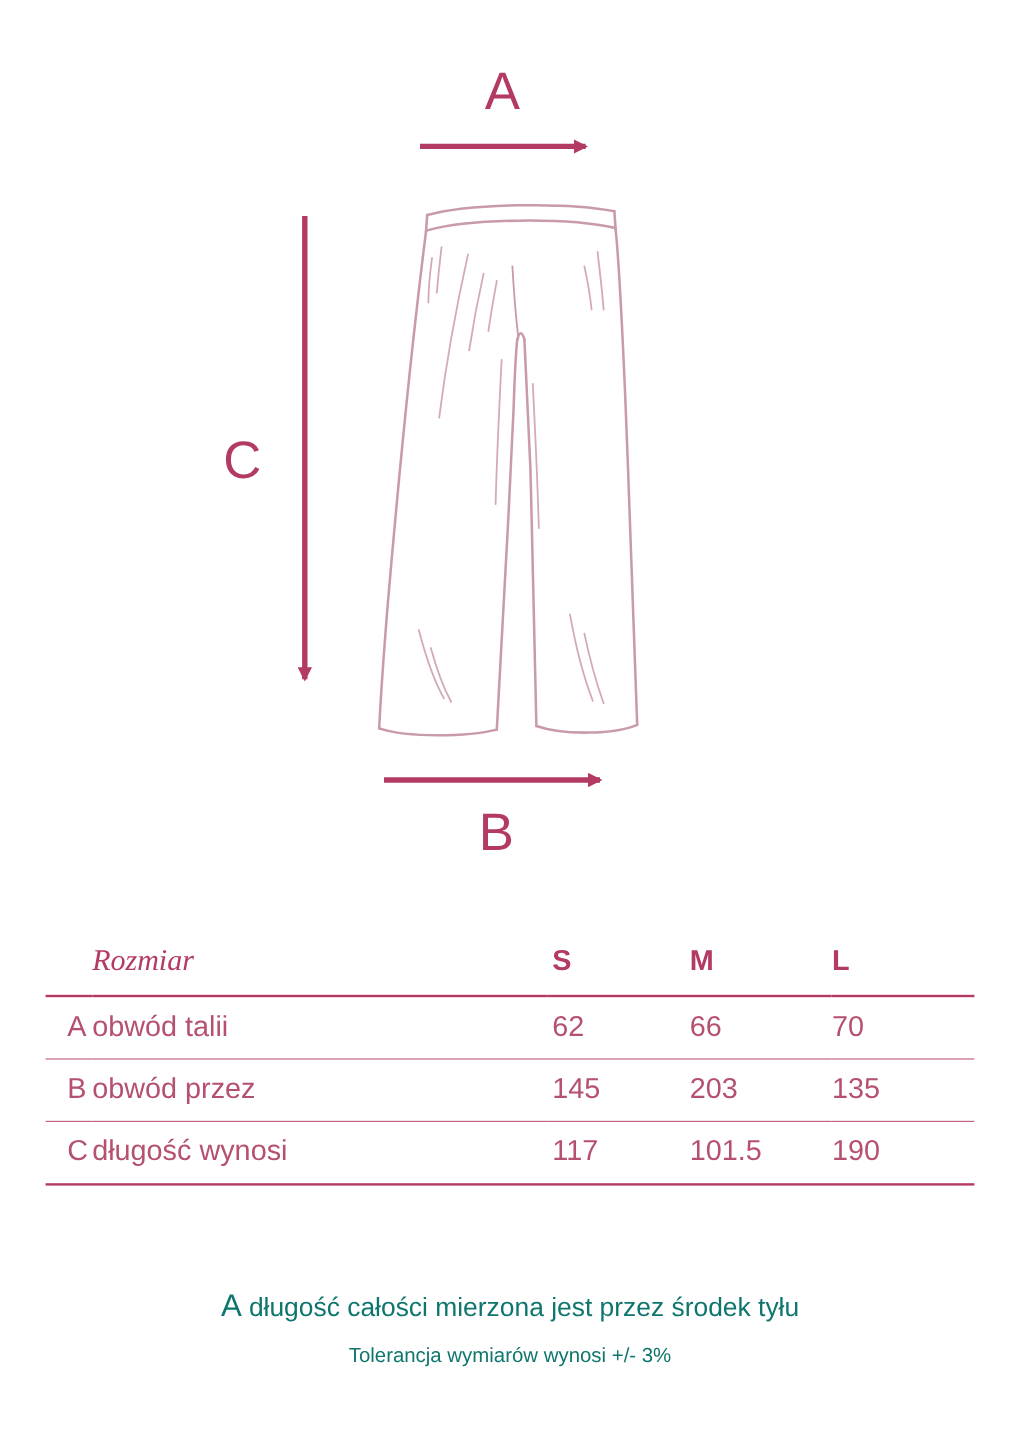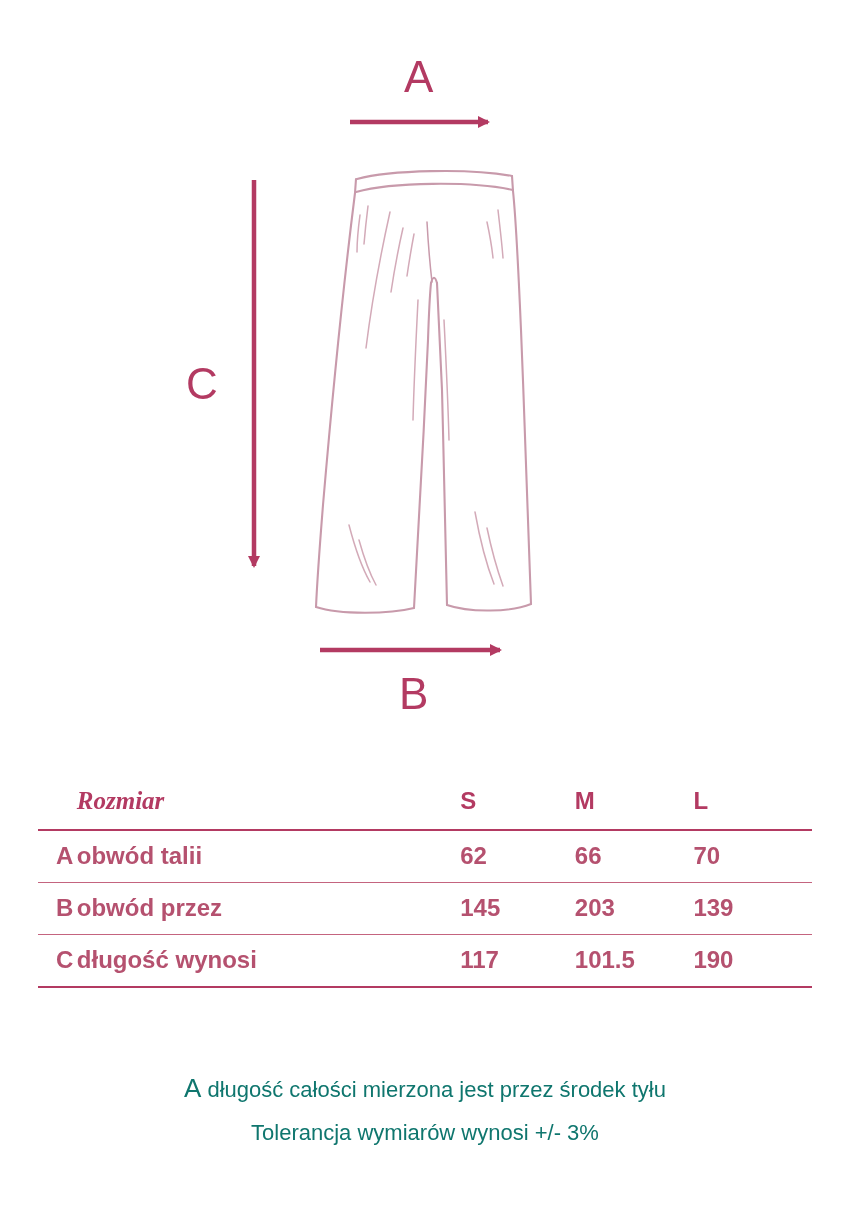--- a/index.html
+++ b/index.html
@@ -48,21 +48,21 @@
   }
   table.size-table {
     width: 100%;
     border-collapse: collapse;
     color: #b33a62;
   }
   table.size-table th,
   table.size-table td {
     text-align: left;
     padding: 0;
-    font-weight: 700;
+    font-weight: 400;
     vertical-align: middle;
   }
   .hdr-row th {
     height: 58px;
     font-family: "Liberation Serif", serif;
     font-weight: bold;
     font-style: italic;
     font-size: 25px;
     color: #b33a62;
   }
@@ -106,21 +106,21 @@
   .note-line1 {
     font-size: 22px;
     font-weight: 300;
     line-height: 1.3;
   }
   .note-line1 .marker {
     font-size: 26px;
     padding-right: 6px;
   }
   .note-line2 {
-    font-size: 22px;
+    font-size: 17px;
     font-weight: 300;
     margin-top: 14px;
   }
 </style>
 </head>
 <body>
 
 <div class="page">
 
   <div class="diagram">
@@ -209,21 +209,21 @@
           <td class="desc">obwód talii</td>
           <td class="sz col-s">62</td>
           <td class="sz">66</td>
           <td class="sz">70</td>
         </tr>
         <tr class="body-row">
           <td class="key">B</td>
           <td class="desc">obwód przez</td>
           <td class="sz col-s">145</td>
           <td class="sz">203</td>
-          <td class="sz">139</td>
+          <td class="sz">135</td>
         </tr>
         <tr class="body-row">
           <td class="key">C</td>
           <td class="desc">długość wynosi</td>
           <td class="sz col-s">117</td>
           <td class="sz">101.5</td>
           <td class="sz">190</td>
         </tr>
       </tbody>
     </table>

